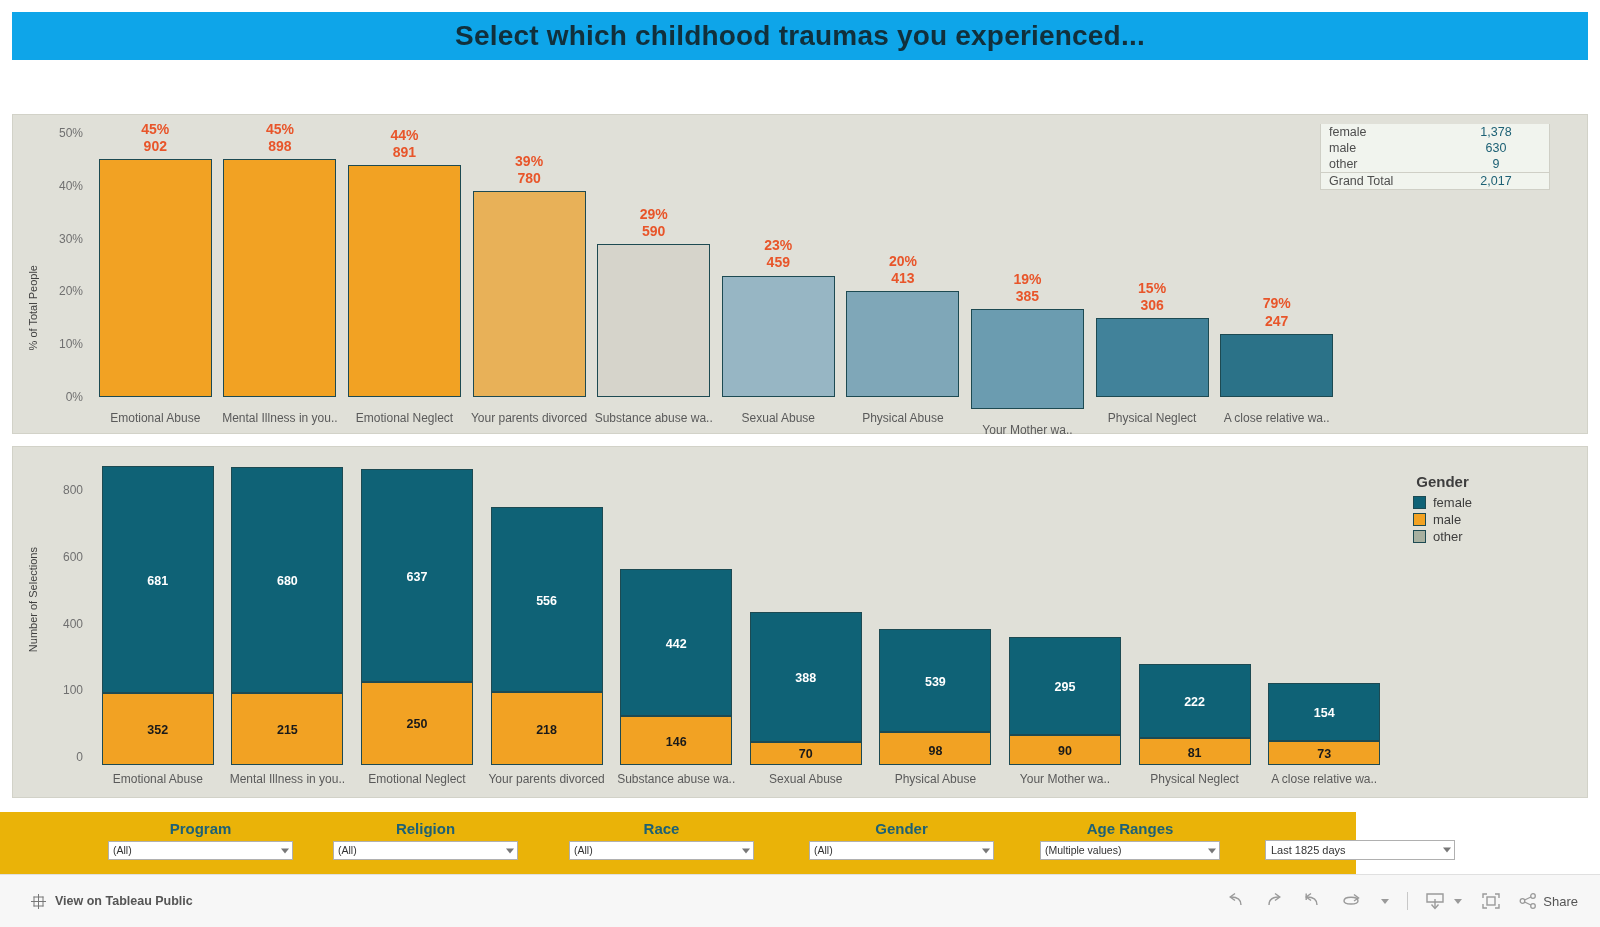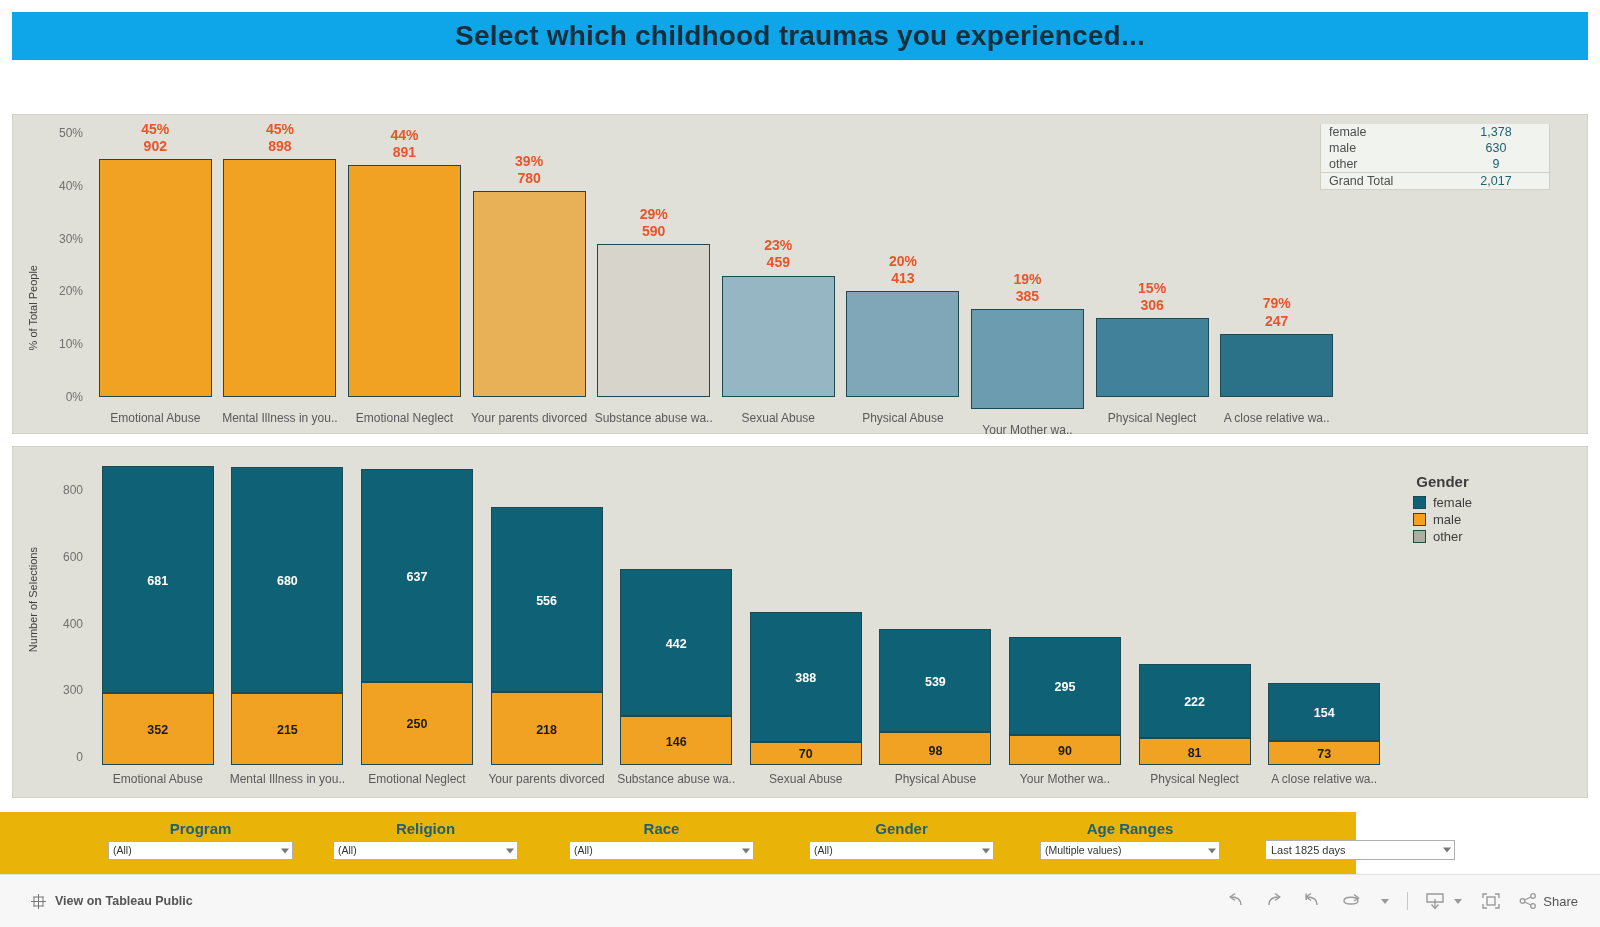--- a/index.html
+++ b/index.html
@@ -278,21 +278,21 @@
         <div class="k">Grand Total</div>
         <div class="v">2,017</div>
       </div>
     </div>
 </div>
 
 <div class="panel-bottom">
   <div class="axis-title" style="left:14px; top:100px;">Number of Selections</div>
   <div class="y-axis-area" id="bot-yaxis" style="left:28px; top:0; height:320px;">
       <div class="y-tick" style="top: 310px; width: 42px;">0</div>
-      <div class="y-tick" style="top: 243.333px; width: 42px;">300</div>
+      <div class="y-tick" style="top: 243.333px; width: 42px;">100</div>
       <div class="y-tick" style="top: 176.667px; width: 42px;">400</div>
       <div class="y-tick" style="top: 110px; width: 42px;">600</div>
       <div class="y-tick" style="top: 43.3333px; width: 42px;">800</div>
     </div>
   <div class="plot" id="bot-plot" style="left:80px; top:8px; right:200px; height:312px;">
       <div class="bar-slot" style="left: 0px; width: 129.6px; height: 312px;">
         <div class="seg" style="background: rgb(242, 162, 35); height: 72px; bottom: 2px; left: 8.8px; width: 112px;"></div>
         <div class="seg" style="background: rgb(15, 98, 118); height: 227px; bottom: 74px; left: 8.8px; width: 112px;"></div>
         <div class="seg-lab male" style="bottom: 30px;">352</div>
         <div class="seg-lab female" style="bottom: 179.5px;">681</div>

